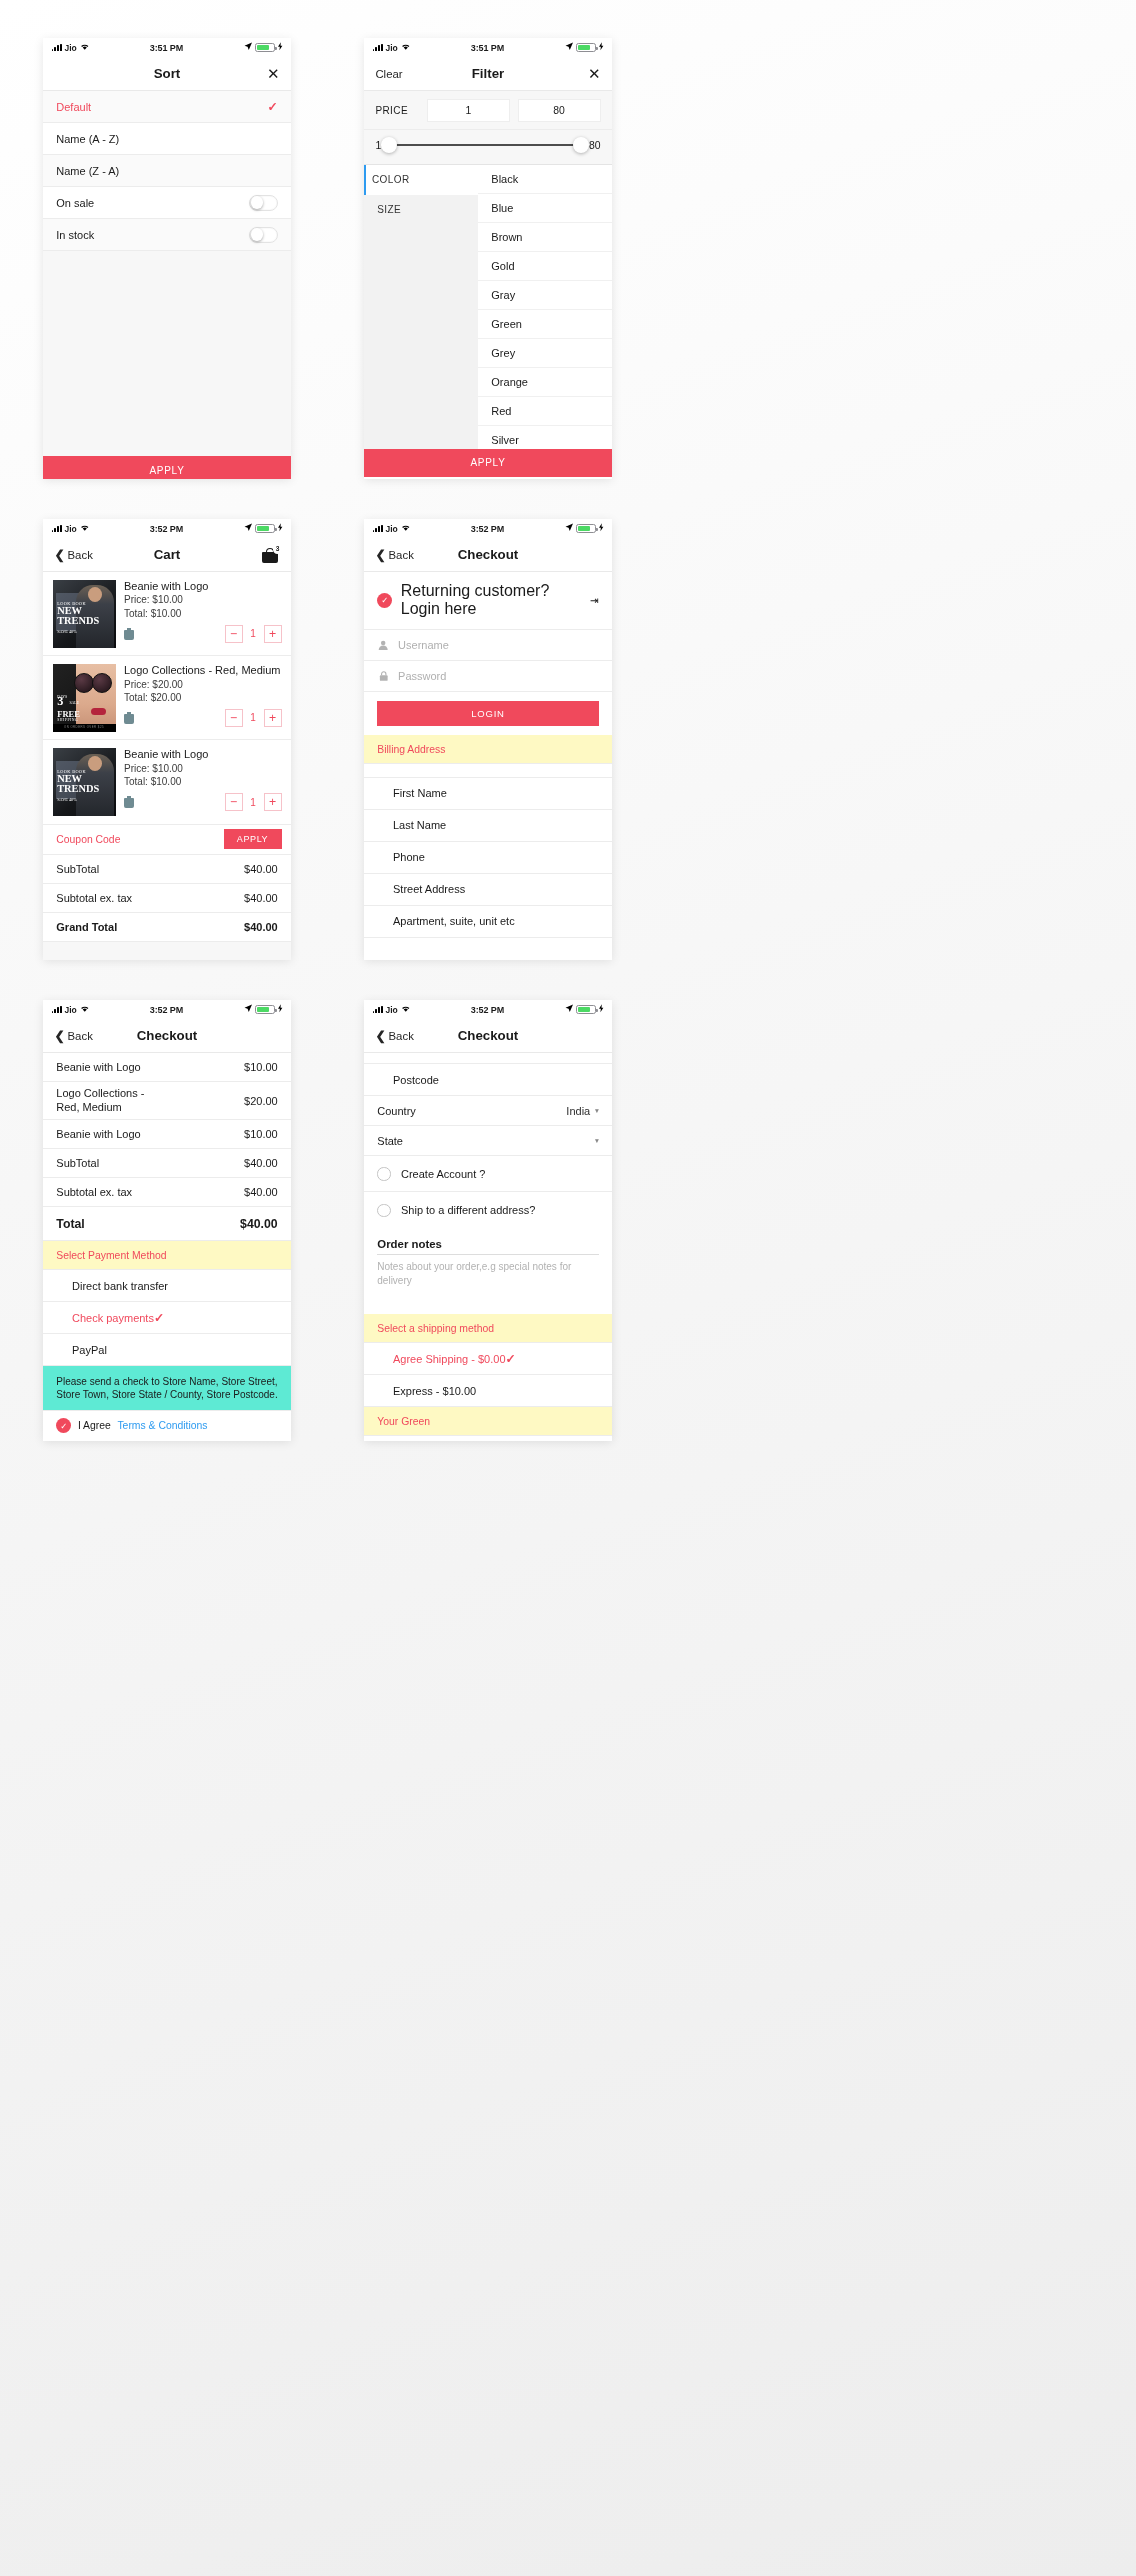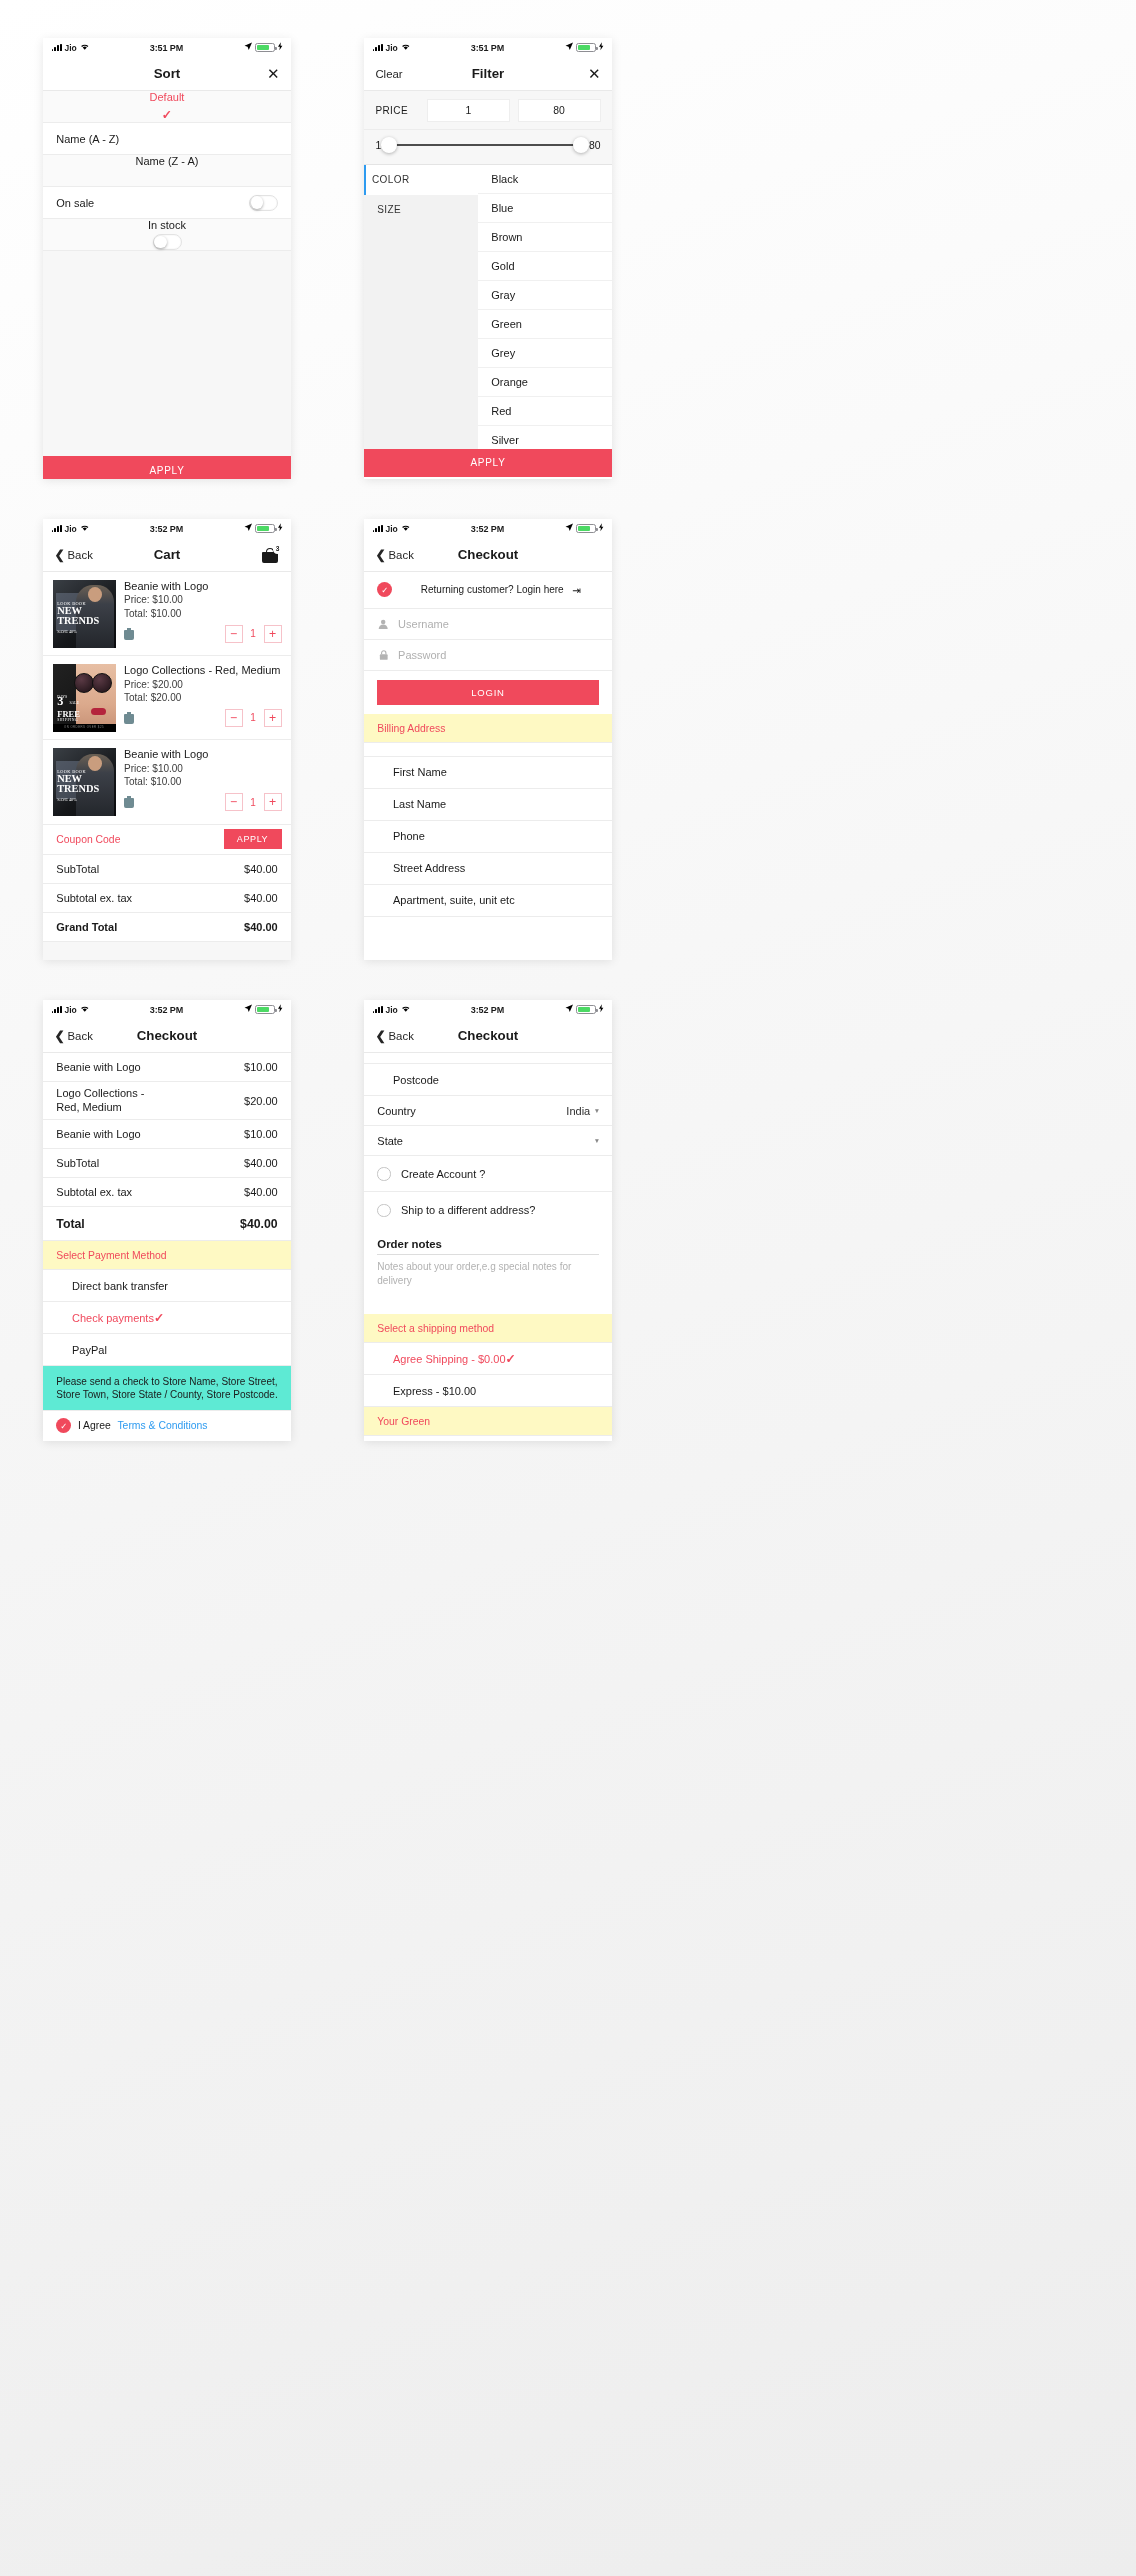--- a/index.html
+++ b/index.html
@@ -83,21 +83,21 @@
     font-size:6.6px; font-weight:bold; border-radius:50%; width:9.5px; height:9.5px;
     line-height:9.5px; text-align:center;
   }
 
   
   .row {
     min-height: 32px; display:flex; align-items:center;
     padding: 0 13.3px; border-bottom: 0.9px solid #ececec;
     font-size: 11px; background:#fff;
   }
-  .row.alt { background:#fafafa;flex-direction:column; }
+  .row.alt { background:#fafafa; }
   .row .grow { flex:1; }
   .accent { color:#f0495c; }
   .check { color:#f0495c; font-size:12.3px; font-weight:bold; }
 
   .toggle {
     width: 29px; height: 16px; border-radius: 9.5px;
     background:#fff; border:0.9px solid #e3e3e3; position:relative;
     box-shadow: inset 0 0 0 0.9px rgba(0,0,0,0.02);
   }
   .toggle::after {
@@ -245,21 +245,21 @@
   }
   .co-section {
     padding: 8.5px 13.3px; font-size:10.4px; color:#f0495c; background:#fef9c3;
     border-bottom:0.9px solid #ececec;
   }
   .ret-row { display:flex; align-items:center; gap:8.5px; padding:10.4px 13.3px; background:#fff; border-bottom:0.9px solid #ececec;}
   .circ-check {
     width:15px; height:15px; border-radius:50%; background:#f0495c; color:#fff;
     font-size:8.5px; display:flex; align-items:center; justify-content:center; flex:none;
   }
-  .ret-txt { font-size:10px;margin-left:20px; }
+  .ret-txt { font-size:16px; }
   .in-row { display:flex; align-items:center; gap:8.5px; padding:0 13.3px; height:31px; border-bottom:0.9px solid #ececec; background:#fff;}
   .in-ico { width:12.3px; height:12.3px; color:#b3b3b3; font-size:11.4px; display:flex; align-items:center; justify-content:center;}
   .in-ph { color:#b0b0b0; font-size:11px; }
   .login-btn {
     margin:9.5px 13.3px; height:24.6px; background:#f0495c; color:#fff;
     display:flex; align-items:center; justify-content:center;
     font-size:9.5px; letter-spacing:0.8px;
   }
   .radio { width:13.3px; height:13.3px; border:1.2px solid #c4c4c4; border-radius:50%; flex:none;}
   .sel-row { display:flex; align-items:center; padding:0 13.3px; height:30px; border-bottom:0.9px solid #ececec; font-size:11px; background:#fff;}

